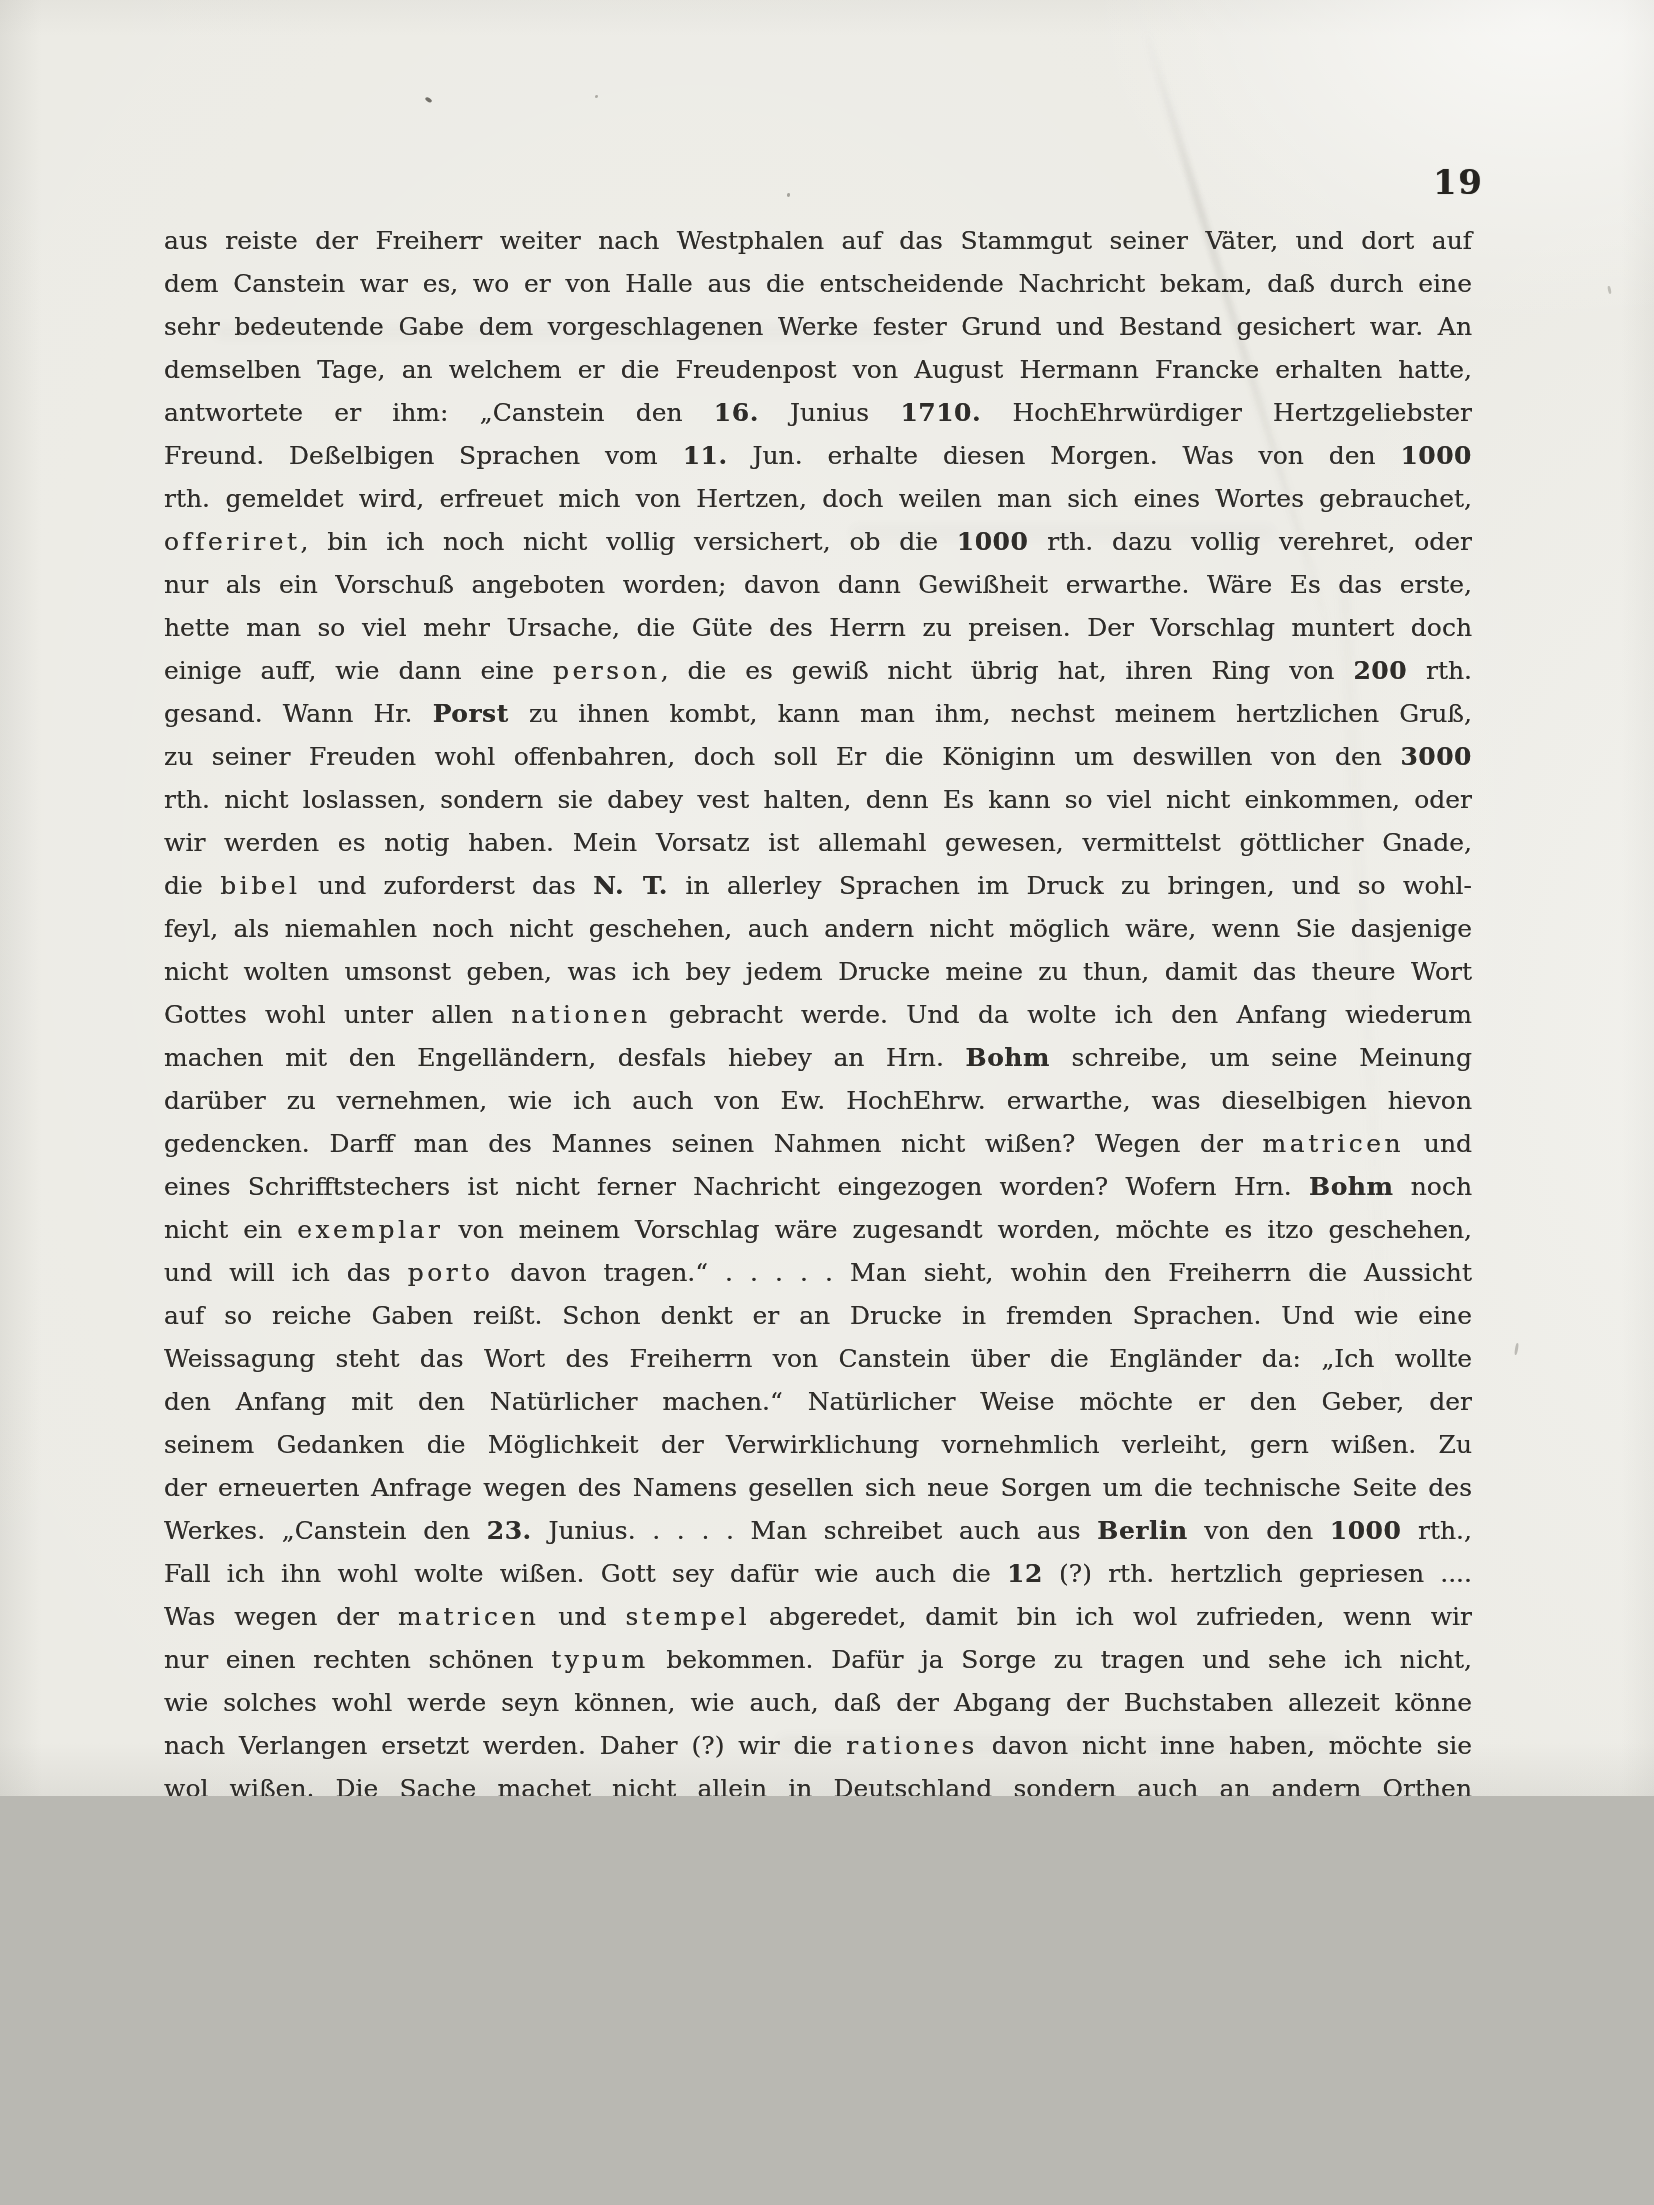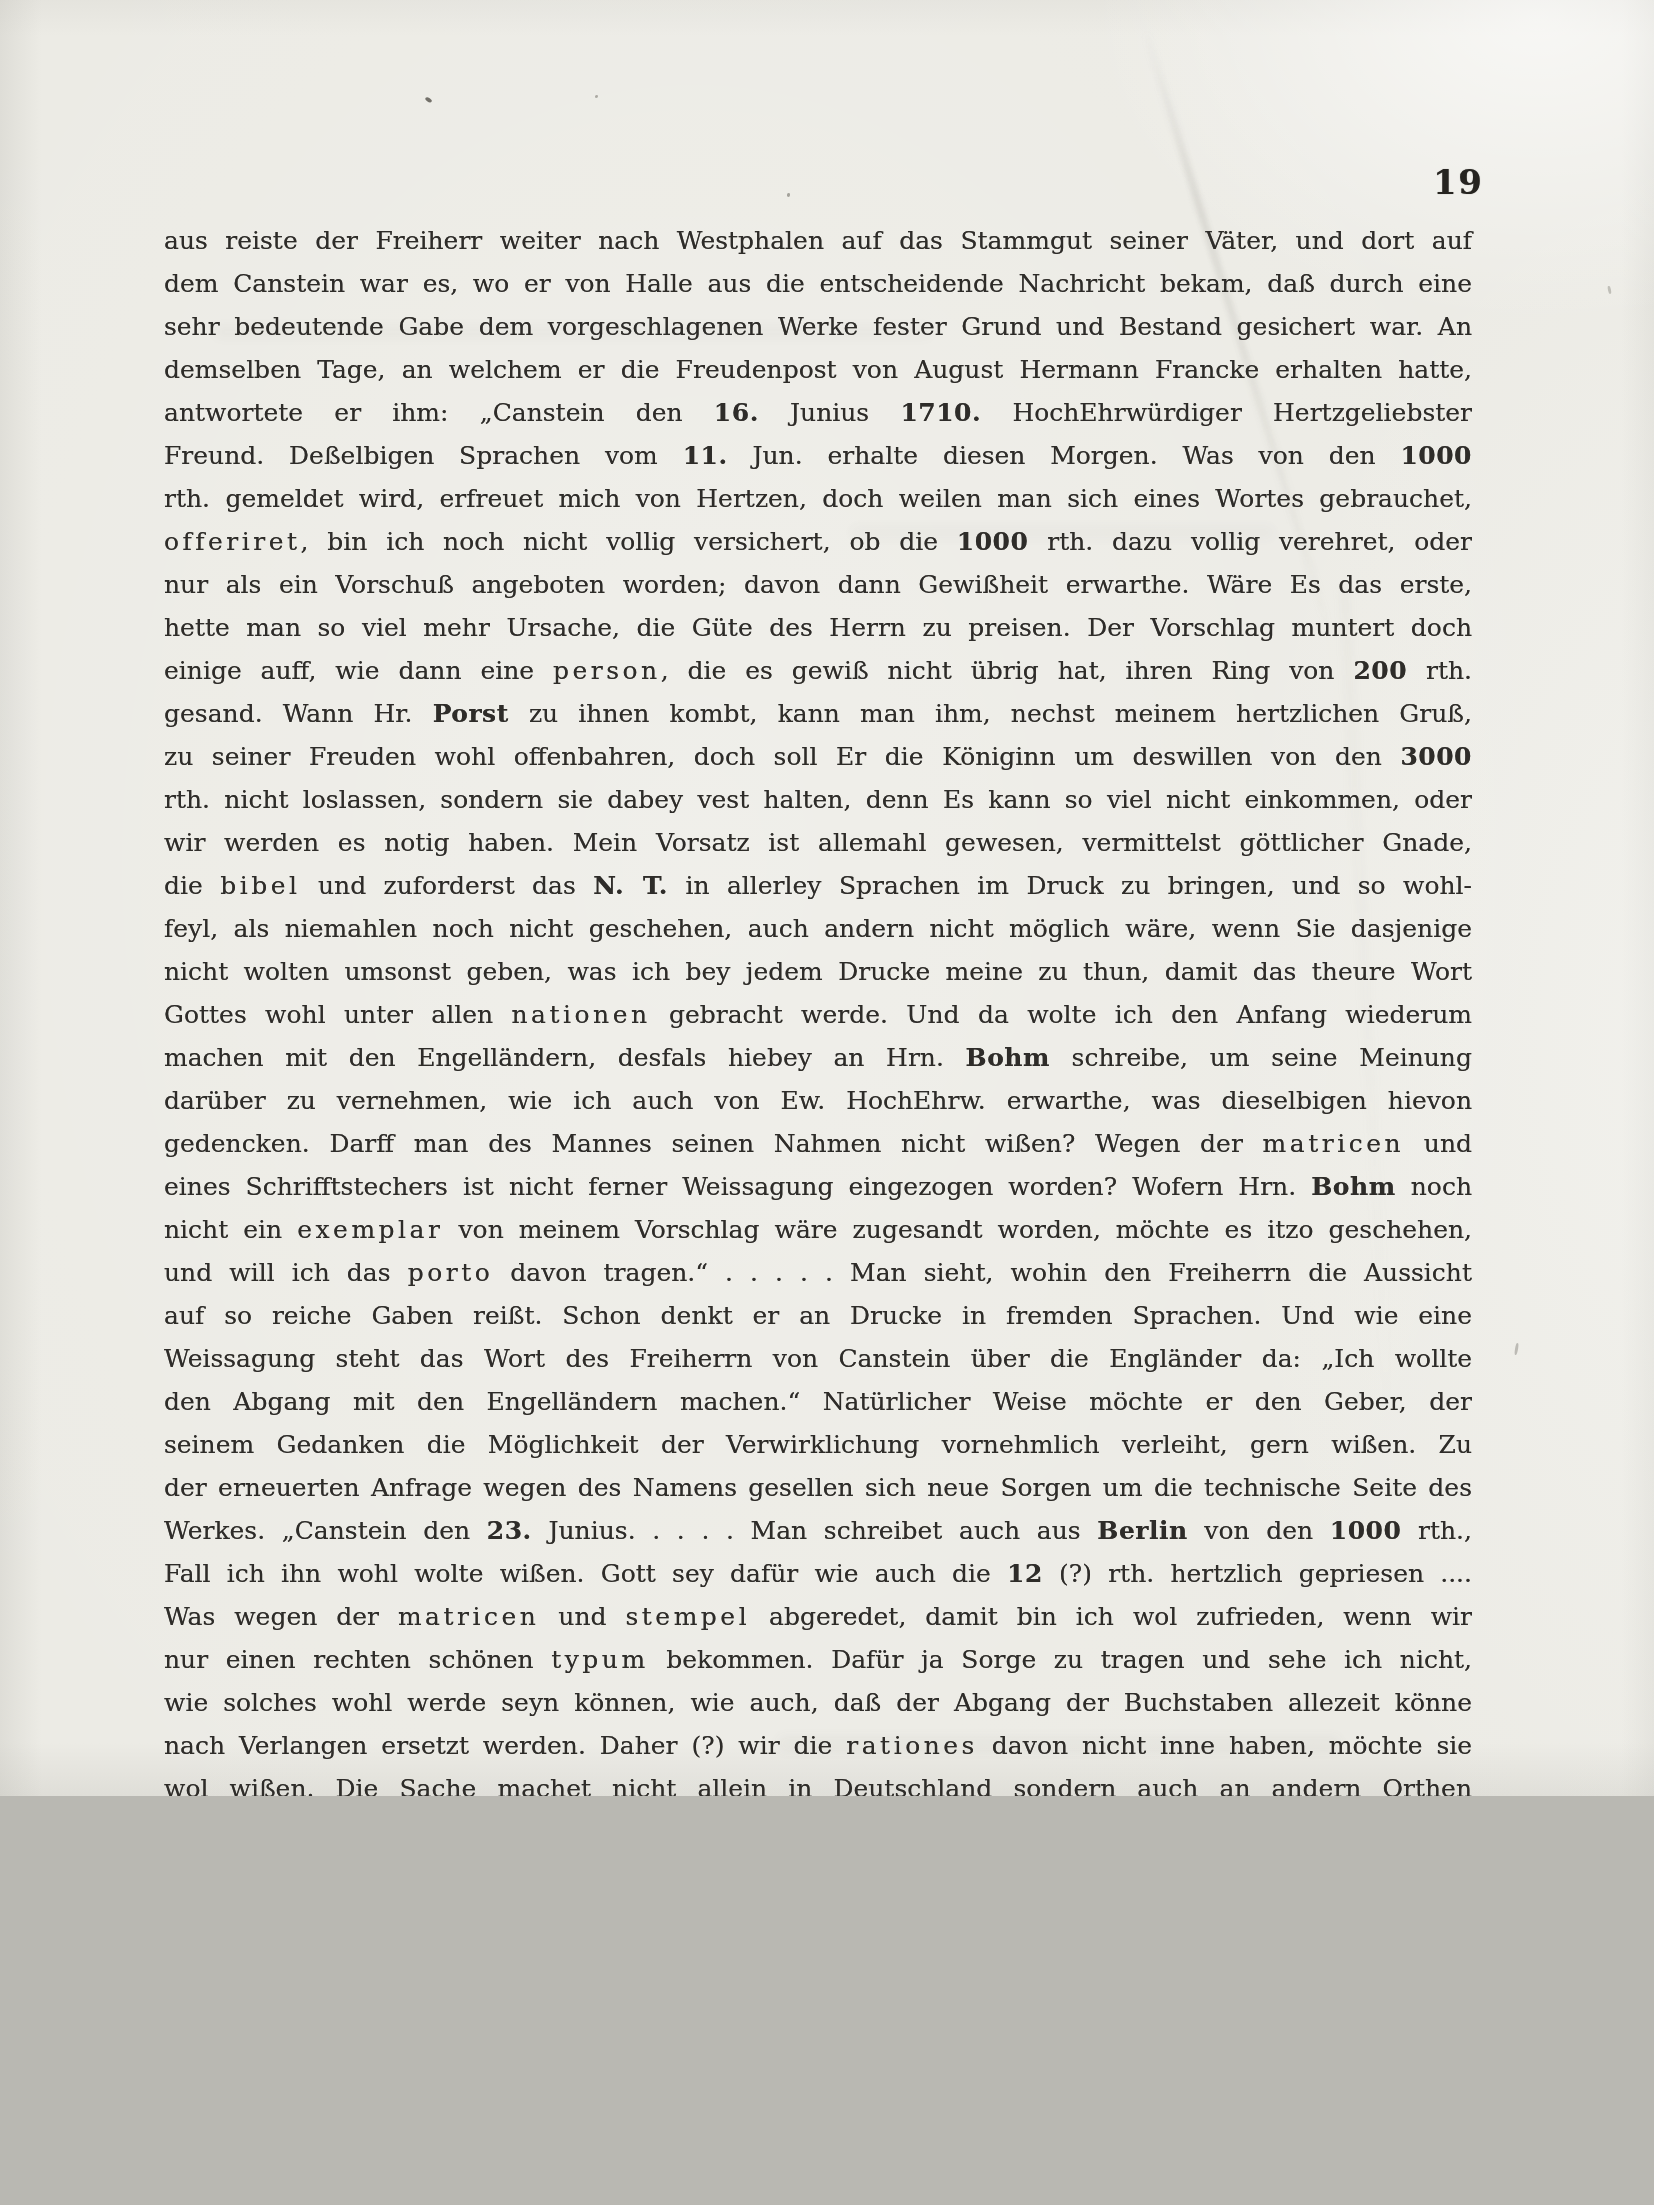--- a/index.html
+++ b/index.html
@@ -118,26 +118,26 @@
       <div class="line"><span class="seg-f">zu seiner Freuden wohl offenbahren, doch soll Er die Königinn um deswillen von den </span><span class="seg-b">3000</span></div>
       <div class="line"><span class="seg-f">rth. nicht loslassen, sondern sie dabey vest halten, denn Es kann so viel nicht einkommen, oder</span></div>
       <div class="line"><span class="seg-f">wir werden es notig haben.  Mein Vorsatz ist allemahl gewesen, vermittelst göttlicher Gnade,</span></div>
       <div class="line"><span class="seg-f">die </span><span class="seg-a">bibel</span><span class="seg-f"> und zuforderst das </span><span class="seg-b">N. T.</span><span class="seg-f"> in allerley Sprachen im Druck zu bringen, und so wohl-</span></div>
       <div class="line"><span class="seg-f">feyl, als niemahlen noch nicht geschehen, auch andern nicht möglich wäre, wenn Sie dasjenige</span></div>
       <div class="line"><span class="seg-f">nicht wolten umsonst geben, was ich bey jedem Drucke meine zu thun, damit das theure Wort</span></div>
       <div class="line"><span class="seg-f">Gottes wohl unter allen </span><span class="seg-a">nationen</span><span class="seg-f"> gebracht werde.  Und da wolte ich den Anfang wiederum</span></div>
       <div class="line"><span class="seg-f">machen mit den Engelländern, desfals hiebey an Hrn. </span><span class="seg-b">Bohm</span><span class="seg-f"> schreibe, um seine Meinung</span></div>
       <div class="line"><span class="seg-f">darüber zu vernehmen, wie ich auch von Ew. HochEhrw. erwarthe, was dieselbigen hievon</span></div>
       <div class="line"><span class="seg-f">gedencken.  Darff man des Mannes seinen Nahmen nicht wißen?  Wegen der </span><span class="seg-a">matricen</span><span class="seg-f"> und</span></div>
-      <div class="line"><span class="seg-f">eines Schrifftstechers ist nicht ferner Weissagung eingezogen worden?  Wofern Hrn. </span><span class="seg-b">Bohm</span><span class="seg-f"> noch</span></div>
+      <div class="line"><span class="seg-f">eines Schrifftstechers ist nicht ferner Nachricht eingezogen worden?  Wofern Hrn. </span><span class="seg-b">Bohm</span><span class="seg-f"> noch</span></div>
       <div class="line"><span class="seg-f">nicht ein </span><span class="seg-a">exemplar</span><span class="seg-f"> von meinem Vorschlag wäre zugesandt worden, möchte es itzo geschehen,</span></div>
       <div class="line"><span class="seg-f">und will ich das </span><span class="seg-a">porto</span><span class="seg-f"> davon tragen.“ . . . . .  Man sieht, wohin den Freiherrn die Aussicht</span></div>
       <div class="line"><span class="seg-f">auf so reiche Gaben reißt.  Schon denkt er an Drucke in fremden Sprachen.  Und wie eine</span></div>
       <div class="line"><span class="seg-f">Weissagung steht das Wort des Freiherrn von Canstein über die Engländer da: „Ich wollte</span></div>
-      <div class="line"><span class="seg-f">den Abgang mit den Engelländern machen.“  Natürlicher Weise möchte er den Geber, der</span></div>
+      <div class="line"><span class="seg-f">den Anfang mit den Natürlicher machen.“  Natürlicher Weise möchte er den Geber, der</span></div>
       <div class="line"><span class="seg-f">seinem Gedanken die Möglichkeit der Verwirklichung vornehmlich verleiht, gern wißen.  Zu</span></div>
       <div class="line"><span class="seg-f">der erneuerten Anfrage wegen des Namens gesellen sich neue Sorgen um die technische Seite des</span></div>
       <div class="line"><span class="seg-f">Werkes. „Canstein den </span><span class="seg-b">23.</span><span class="seg-f"> Junius.  . . . . Man schreibet auch aus </span><span class="seg-b">Berlin</span><span class="seg-f"> von den </span><span class="seg-b">1000</span><span class="seg-f"> rth.,</span></div>
       <div class="line"><span class="seg-f">Fall ich ihn wohl wolte wißen.  Gott sey dafür wie auch die </span><span class="seg-b">12</span><span class="seg-f"> (?) rth. hertzlich gepriesen ....</span></div>
       <div class="line"><span class="seg-f">Was wegen der </span><span class="seg-a">matricen</span><span class="seg-f"> und </span><span class="seg-a">stempel</span><span class="seg-f"> abgeredet, damit bin ich wol zufrieden, wenn wir</span></div>
       <div class="line"><span class="seg-f">nur einen rechten schönen </span><span class="seg-a">typum</span><span class="seg-f"> bekommen.  Dafür ja Sorge zu tragen und sehe ich nicht,</span></div>
       <div class="line"><span class="seg-f">wie solches wohl werde seyn können, wie auch, daß der Abgang der Buchstaben allezeit könne</span></div>
       <div class="line"><span class="seg-f">nach Verlangen ersetzt werden.  Daher (?) wir die </span><span class="seg-a">rationes</span><span class="seg-f"> davon nicht inne haben, möchte sie</span></div>
       <div class="line"><span class="seg-f">wol wißen.  Die Sache machet nicht allein in Deutschland sondern auch an andern Orthen</span></div>
     </div>

